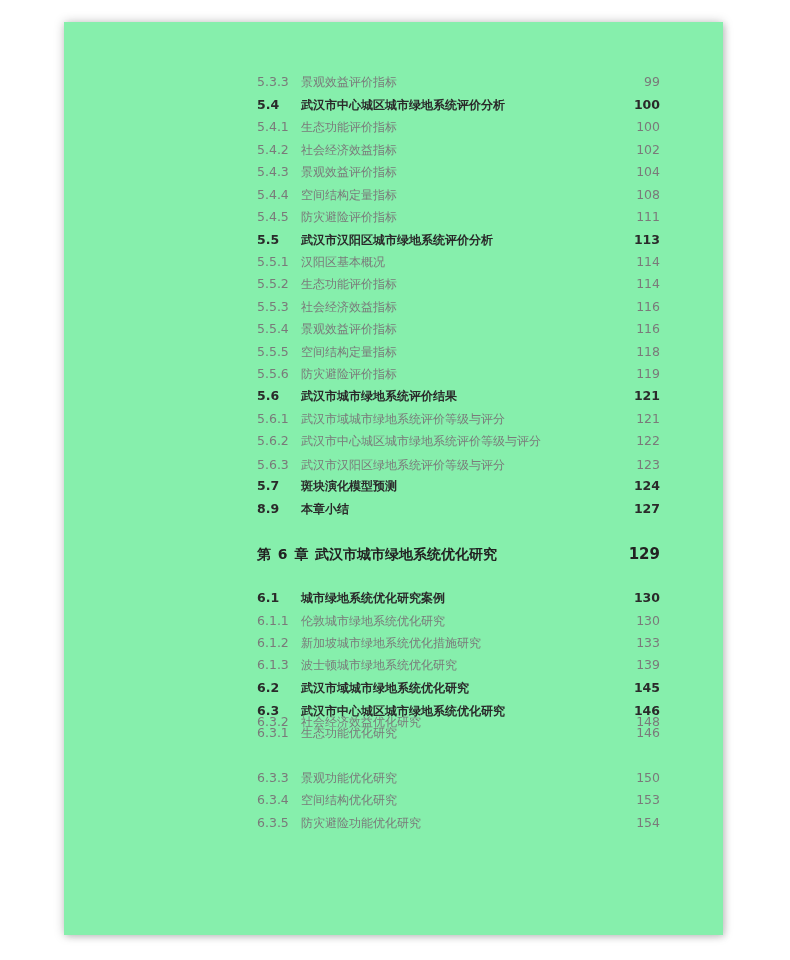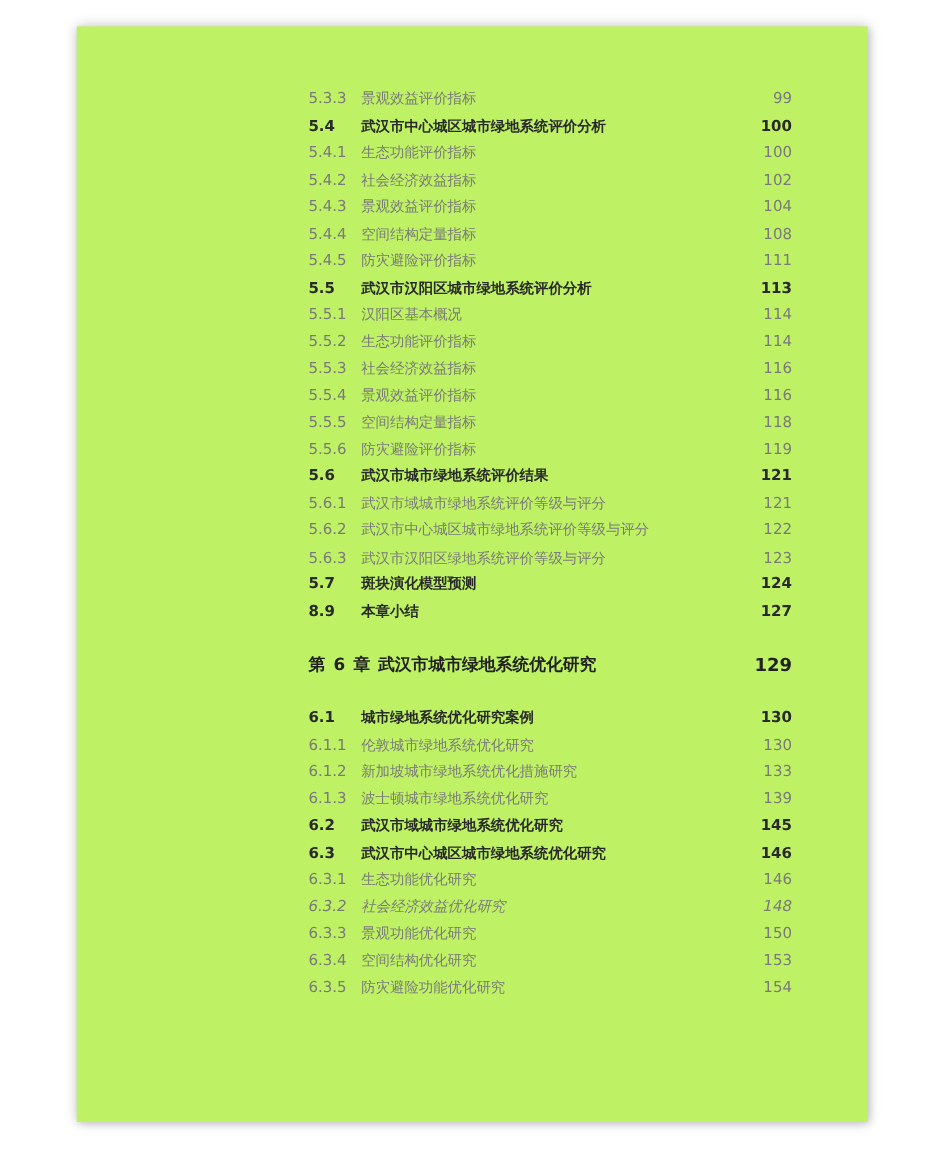--- a/index.html
+++ b/index.html
@@ -13,21 +13,21 @@
     body {
       position: relative;
       font-family: "DejaVu Sans", "Liberation Sans", sans-serif;
     }
     .page {
       position: absolute;
       left: 64px;
       top: 22px;
       width: 659px;
       height: 913px;
-      background: #bef264;
+      background: #86efac;
       box-shadow: 0 0 10px rgba(0,0,0,0.22), 2px 2px 6px rgba(0,0,0,0.12);
     }
     .toc {
       position: absolute;
       left: 193px;
       top: 0;
       width: 403px;
     }
     .row {
       position: absolute;
@@ -225,21 +225,21 @@
       <div class="row sec" style="top: 679px;">
     <span class="num">6.3</span>
     <span class="title">武汉市中心城区城市绿地系统优化研究</span>
     <span class="page-no">146</span>
   </div>
       <div class="row sub" style="top: 701px;">
     <span class="num">6.3.1</span>
     <span class="title">生态功能优化研究</span>
     <span class="page-no">146</span>
   </div>
-      <div class="row sub" style="top: 723px; font-style: italic;">
+      <div class="row sub" style="top: 690px;">
     <span class="num">6.3.2</span>
     <span class="title">社会经济效益优化研究</span>
     <span class="page-no">148</span>
   </div>
       <div class="row sub" style="top: 746px;">
     <span class="num">6.3.3</span>
     <span class="title">景观功能优化研究</span>
     <span class="page-no">150</span>
   </div>
       <div class="row sub" style="top: 768px;">

